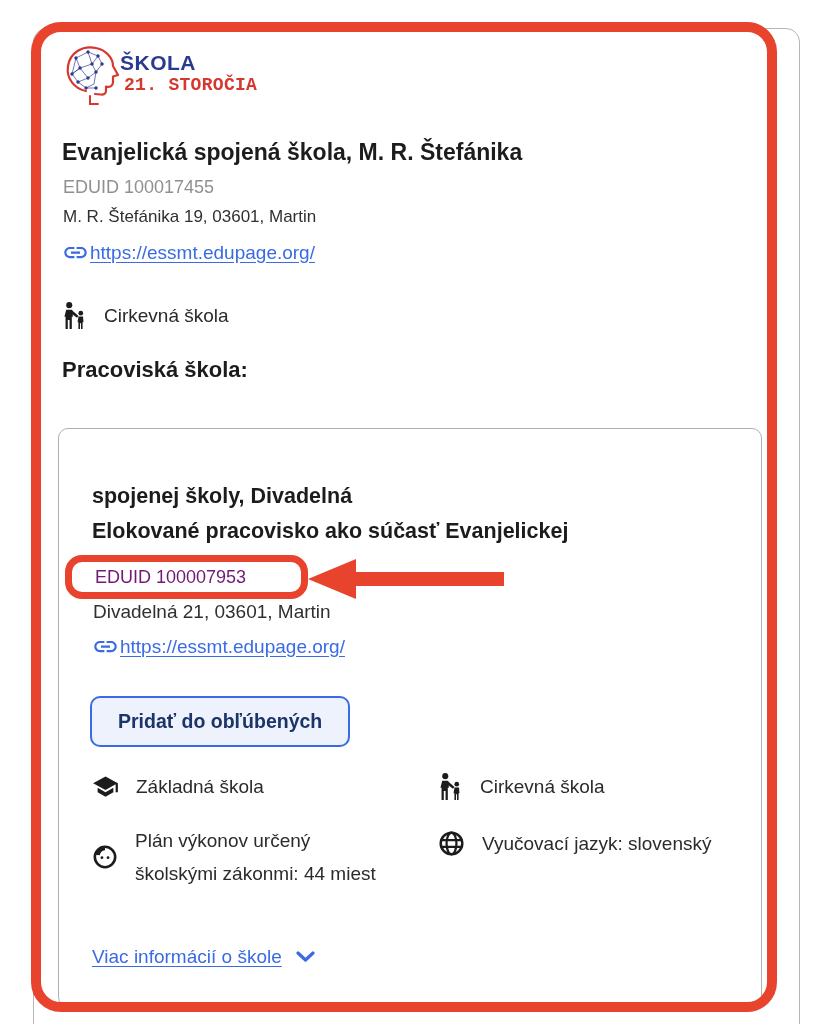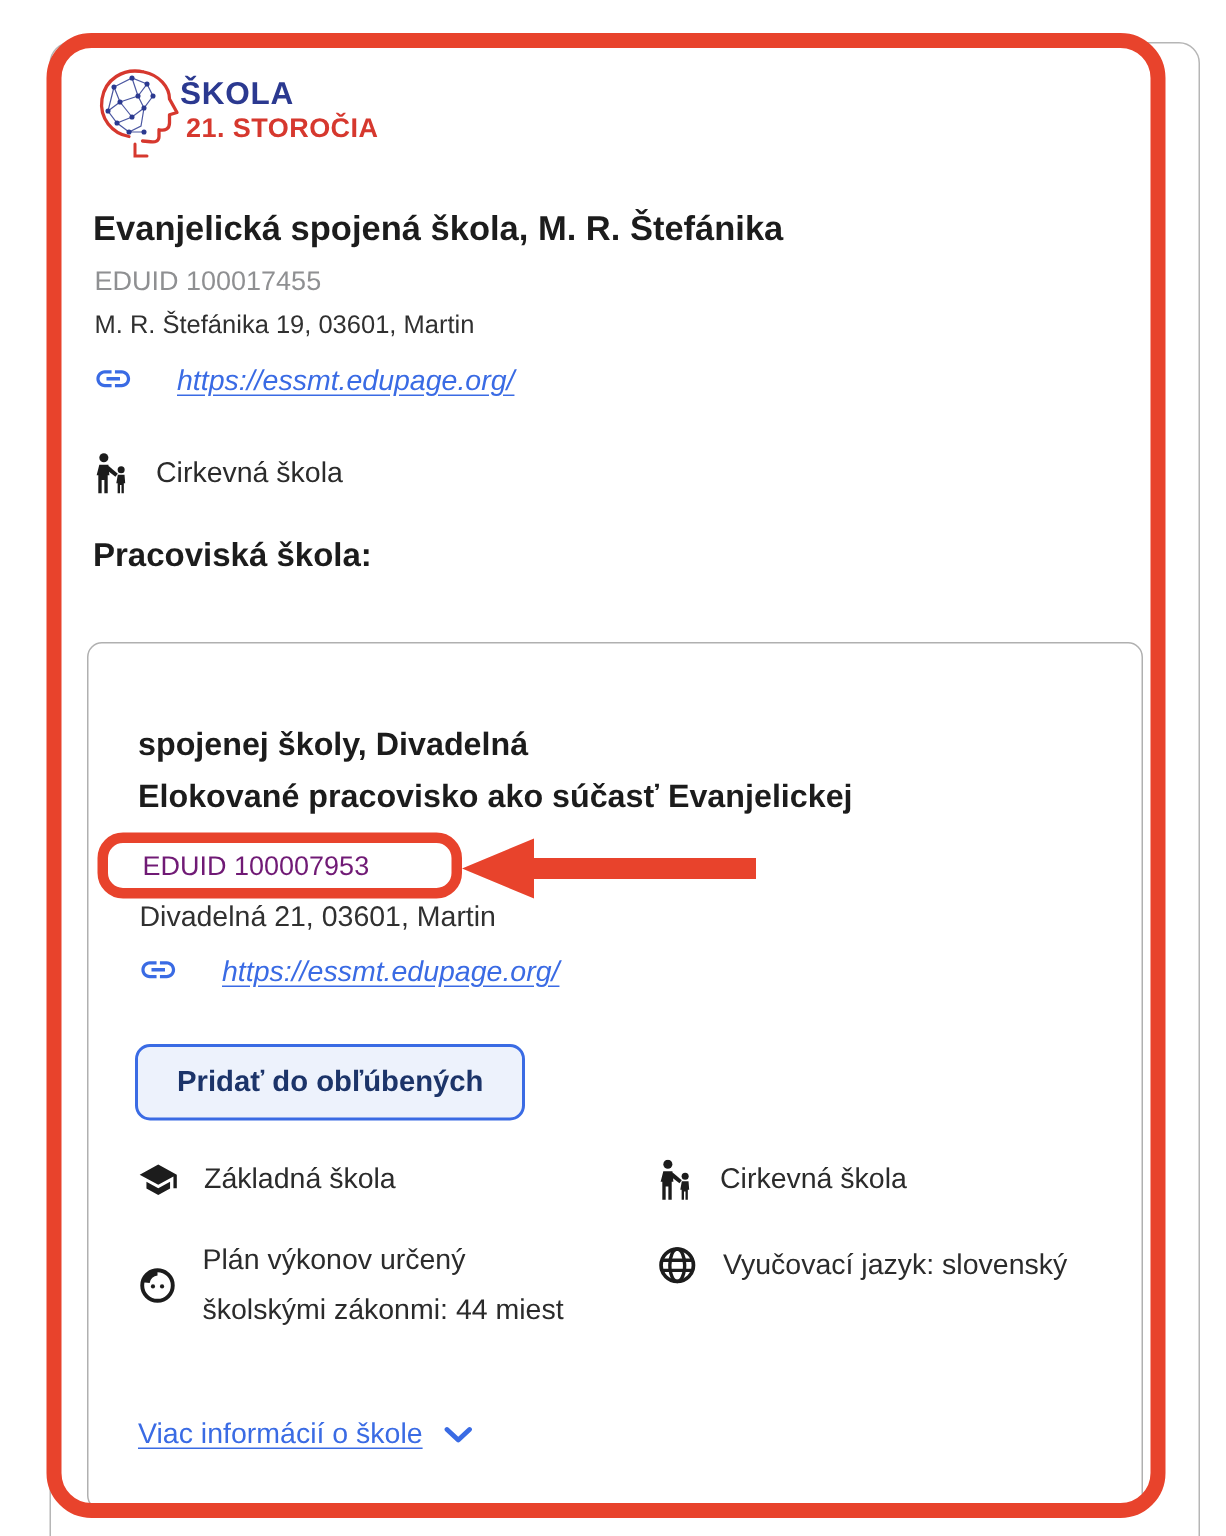--- a/index.html
+++ b/index.html
@@ -14,27 +14,27 @@
   
   .outer-card{
     left:33px;top:28px;width:765px;height:1060px;
     background:#fff;border:1px solid #b6b6b6;border-radius:14px;
   }
 
   
   .logo{left:62px;top:44px;display:flex;align-items:flex-start;}
   .logo-text{margin-left:-4px;padding-top:8px;line-height:1;}
   .logo-line1{font-size:21px;font-weight:800;color:#2b3990;letter-spacing:.5px;}
-  .logo-line2{font-size:18px;font-weight:800;color:#d6382e;letter-spacing:.3px;margin-top:3px;padding-left:4px;}
+  .logo-line2{font-size:18px;font-weight:800;color:#d6382e;letter-spacing:.3px;margin-top:3px;padding-left:4px;font-family:Liberation Mono, monospace;}
 
   .page-title{left:62px;top:139px;font-size:23px;font-weight:700;color:#1c1c1c;}
   .eduid-main{left:63px;top:177px;font-size:18px;color:#8f9092;text-align:center;}
   .addr-main{left:63px;top:207px;font-size:17px;color:#303030;}
 
-  .link-row{display:flex;align-items:flex-end;gap:29px;font-style:italic;}
+  .link-row{display:flex;align-items:center;gap:1px;}
   .link-row-main{left:62px;top:239px;}
   .url-link{font-size:19px;color:#3a6be4;text-decoration:underline;text-underline-offset:3px;cursor:pointer;}
 
   .type-row-main{left:62px;top:302px;display:flex;align-items:center;gap:17px;}
   .attr-label{font-size:19px;color:#2b2b2b;}
 
   .section-heading{left:62px;top:357px;font-size:22px;font-weight:700;color:#1c1c1c;}
 
   
   .inner-card{

